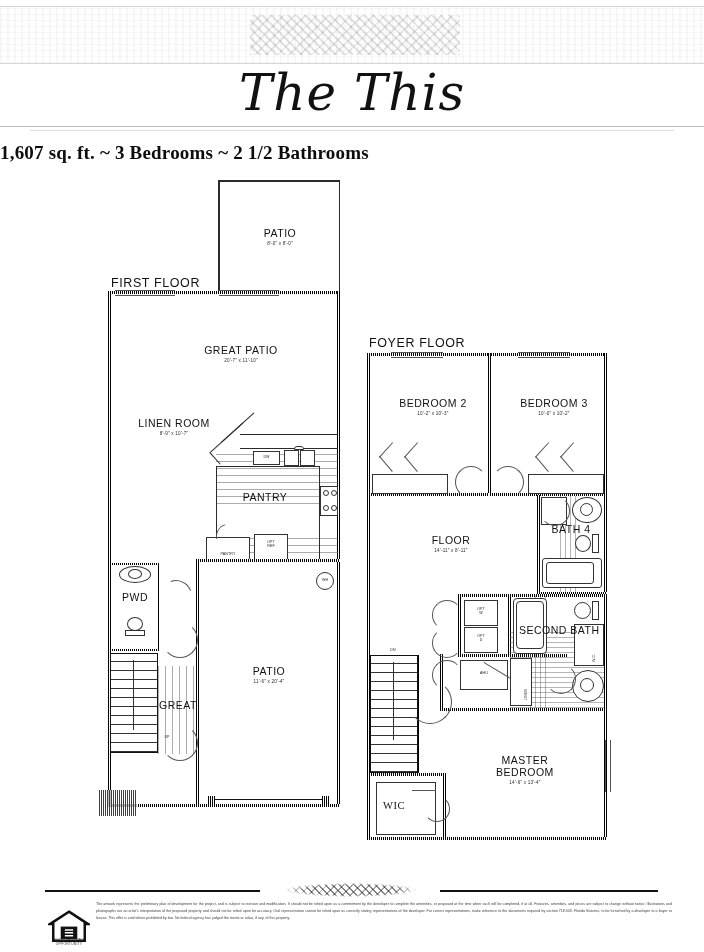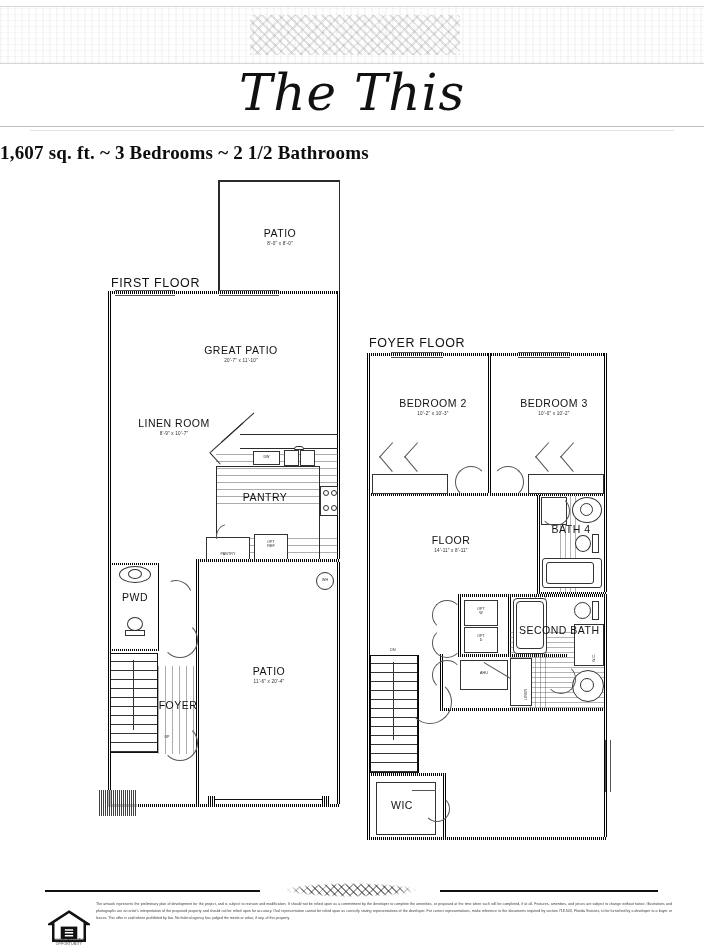--- a/index.html
+++ b/index.html
@@ -356,21 +356,21 @@
   </div>
   <div class="door-arc" style="left:160px; top:580px; width:32px; height:32px;
               border-color:#555 transparent transparent transparent; transform:rotate(25deg);"></div>
 
   <div class="stair-treads" style="left:110px; top:653px; width:48px; height:100px;"></div>
   <div class="arrow-line" style="left:133px; top:660px; width:1px; height:70px;"></div>
   <div class="micro-label" style="left:160px; top:735px; width:14px;">UP</div>
 
   <div class="tilefill" style="left:158px; top:666px; width:38px; height:88px;"></div>
   <div class="room-label" style="left:150px; top:700px; width:56px;">
-    <span class="nm">FOYER</span>
+    <span class="nm">GREAT</span>
   </div>
   <div class="door-arc" style="left:162px; top:725px; width:36px; height:36px;
               border-color: transparent #555 #555 transparent;"></div>
 
   <div class="door-arc" style="left:162px; top:622px; width:36px; height:36px;
               border-color: transparent #555 #555 transparent;"></div>
 
   <div class="room-label" style="left:227px; top:666px; width:84px;">
     <span class="nm">PATIO</span>
     <span class="dim">11'-6" x 20'-4"</span>
@@ -508,26 +508,31 @@
   <div class="micro-label" style="left:384px; top:648px; width:18px;">DN</div>
   <div class="wall hatch" style="left:418px; top:655px; width:2px; height:118px;"></div>
 
   <div class="door-arc" style="left:408px; top:680px; width:44px; height:44px;
               border-color: transparent #555 #555 transparent;"></div>
 
   <div class="wall hatch" style="left:367px; top:773px; width:78px; height:2.5px;"></div>
   <div class="wall hatch" style="left:443px; top:773px; width:2.5px; height:64px;"></div>
   <div class="fixture" style="left:376px; top:782px; width:60px; height:53px;"></div>
   <div class="hairline" style="left:412px; top:790px; width:24px; height:1px;"></div>
-  <div class="room-label" style="left:380px; top:800px; width:44px;">
+  <div class="room-label" style="left:372px; top:800px; width:44px;font-family:Liberation Serif, serif;">
     <span class="nm">WIC</span>
   </div>
   <div class="door-arc" style="left:424px; top:796px; width:26px; height:26px;
               border-color: transparent #555 #555 transparent;"></div>
 
+  <div class="room-label" style="left:470px; top:755px; width:110px;">
+    <span class="nm">MASTER</span>
+    <span class="nm">BEDROOM</span>
+    <span class="dim">14'-6" x 13'-4"</span>
+  </div>
 
   <div>
     <div class="hairline" style="left:605px; top:740px; width:0.8px; height:52px;"></div>
     <div class="hairline" style="left:609.5px; top:740px; width:0.8px; height:52px;"></div>
   </div>
 </div>
 
 <div id="footer-rule-left"></div>
 <div id="footer-ornament"></div>
 <div id="footer-rule-right"></div>

